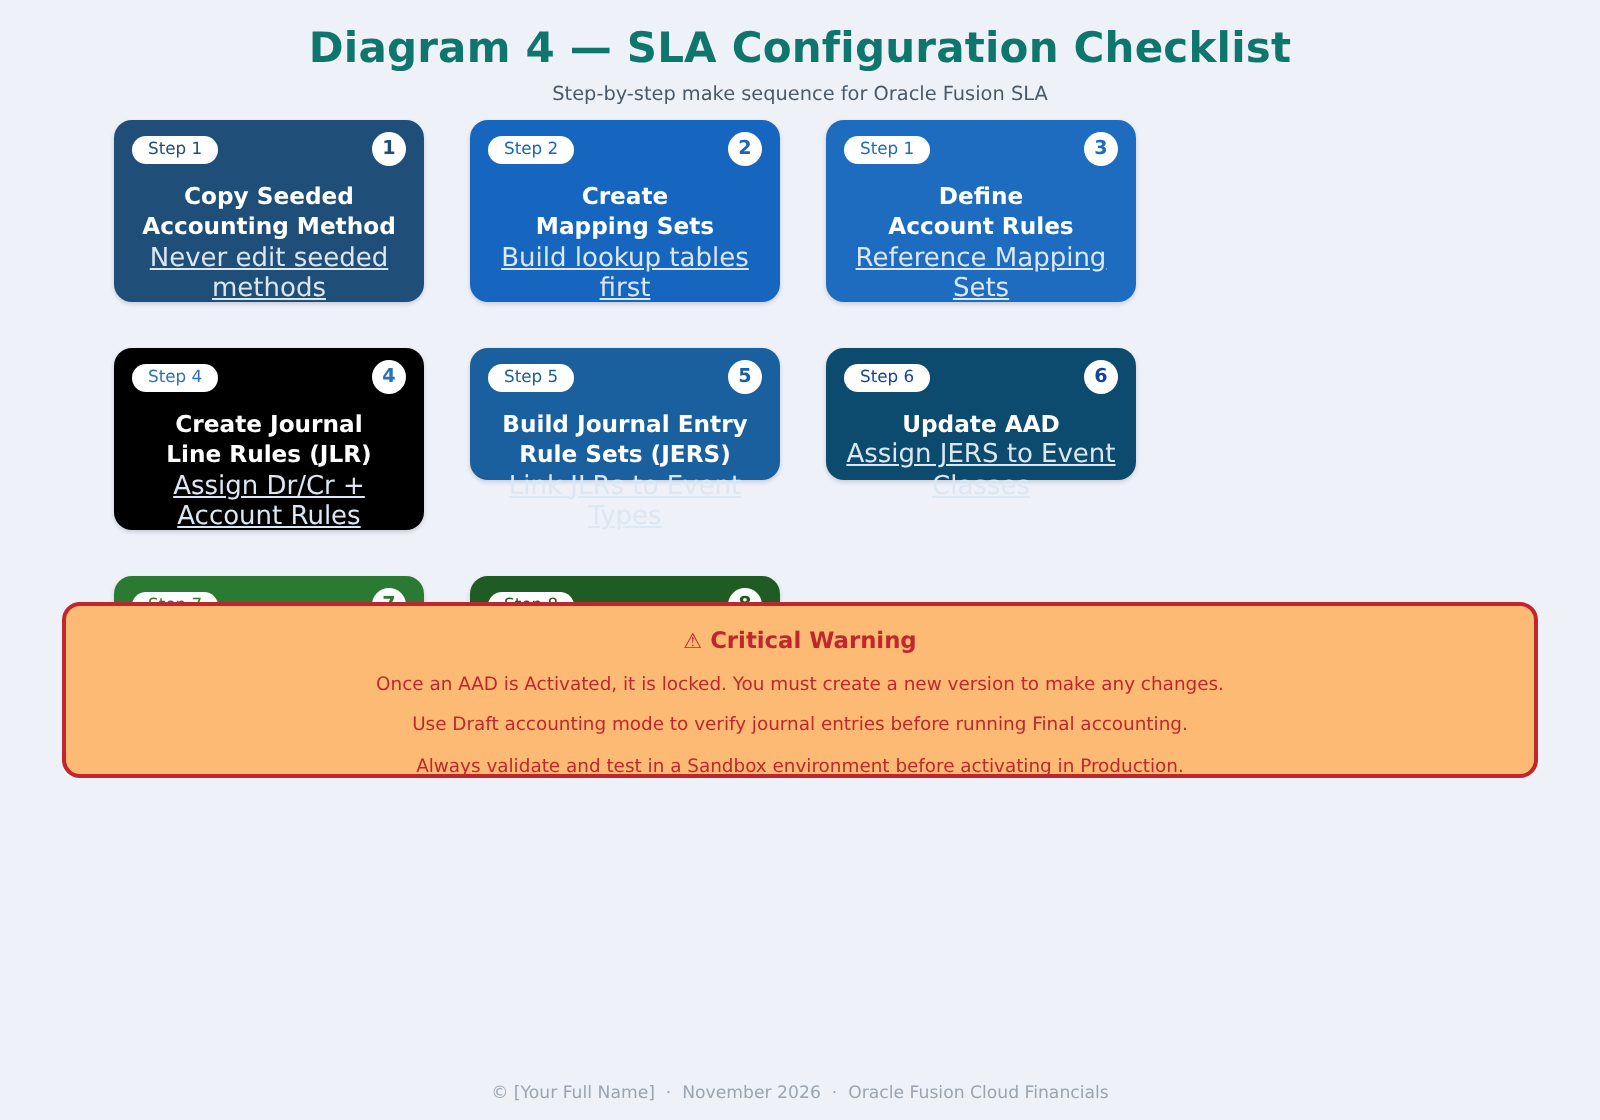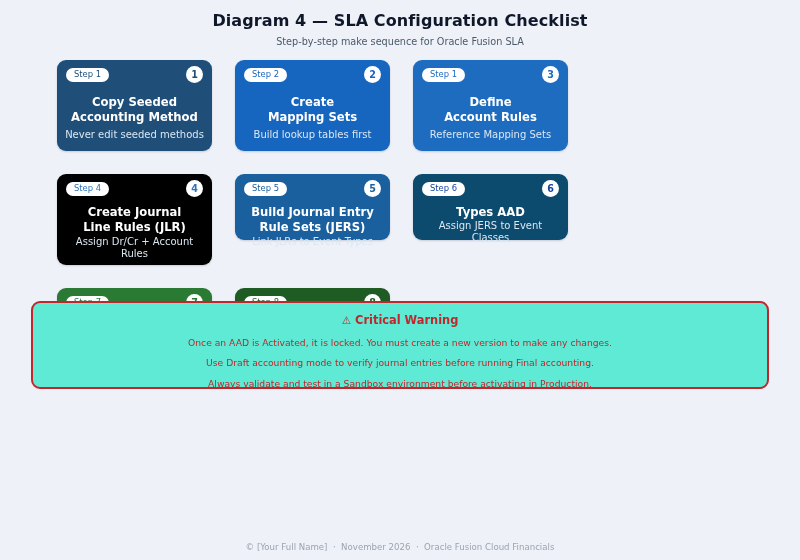--- a/index.html
+++ b/index.html
@@ -14,23 +14,23 @@
     overflow: hidden;
     position: relative;
   }
 
   
   .header {
     padding-top: 11px;
     text-align: center;
   }
   .page-title {
-    font-size: 16px;
-    font-weight: bold;
-    color: #0f172a;
+    font-size: 21px;
+    font-weight: bold;
+    color: #0f766e;
     letter-spacing: 0.1px;
     line-height: 1.25;
   }
   .page-subtitle {
     font-size: 9.7px;
     color: #4a5a6a;
     margin-top: 5px;
     line-height: 1.3;
   }
 
@@ -92,36 +92,37 @@
     line-height: 1.32;
     margin-top: 24px;
     flex: 1 1 auto;
     display: flex;
     align-items: center;
     justify-content: center;
     padding: 0 2px;
   }
   .card-sub {
     color: #dbe7f2;
-    font-size: 10px;
+    font-size: 13px;
     text-align: center;
     line-height: 1.2;
     padding-bottom: 2px;
+    text-decoration: underline;
   }
   .card.green .card-sub { color: #dcecdc; }
 
   
   .warning {
     position: absolute;
     left: 31px;
     top: 301px;
     width: 738px;
     height: 88px;
     box-sizing: border-box;
-    background: #5eead4;
+    background: #fdba74;
     border: 2px solid #c0272d;
     border-radius: 9px;
     text-align: center;
     padding-top: 11px;
   }
   .warning-title {
     font-size: 11.4px;
     font-weight: bold;
     color: #c0272d;
     line-height: 1.2;
@@ -202,21 +203,21 @@
       <div class="card-title">
         <div style="white-space: pre-line;">Build Journal Entry
 Rule Sets (JERS)</div>
       </div>
       <div class="card-sub">Link JLRs to Event Types</div>
     </div>
     <div class="card card-row2" style="background: #0c4a6e;">
       <div class="step-badge" style="color: rgb(20, 67, 158);">Step 6</div>
       <div class="num-circle" style="color: rgb(20, 67, 158);">6</div>
       <div class="card-title">
-        <div style="white-space: pre-line;">Types AAD</div>
+        <div style="white-space: pre-line;">Update AAD</div>
       </div>
       <div class="card-sub">Assign JERS to Event Classes</div>
     </div>
     <div class="card card-row2 green" style="background: rgb(42, 122, 52);">
       <div class="step-badge" style="color: rgb(42, 122, 52);">Step 7</div>
       <div class="num-circle" style="color: rgb(42, 122, 52);">7</div>
       <div class="card-title">
         <div style="white-space: pre-line;">Validate AAD</div>
       </div>
       <div class="card-sub">Fix all errors before activating</div>

